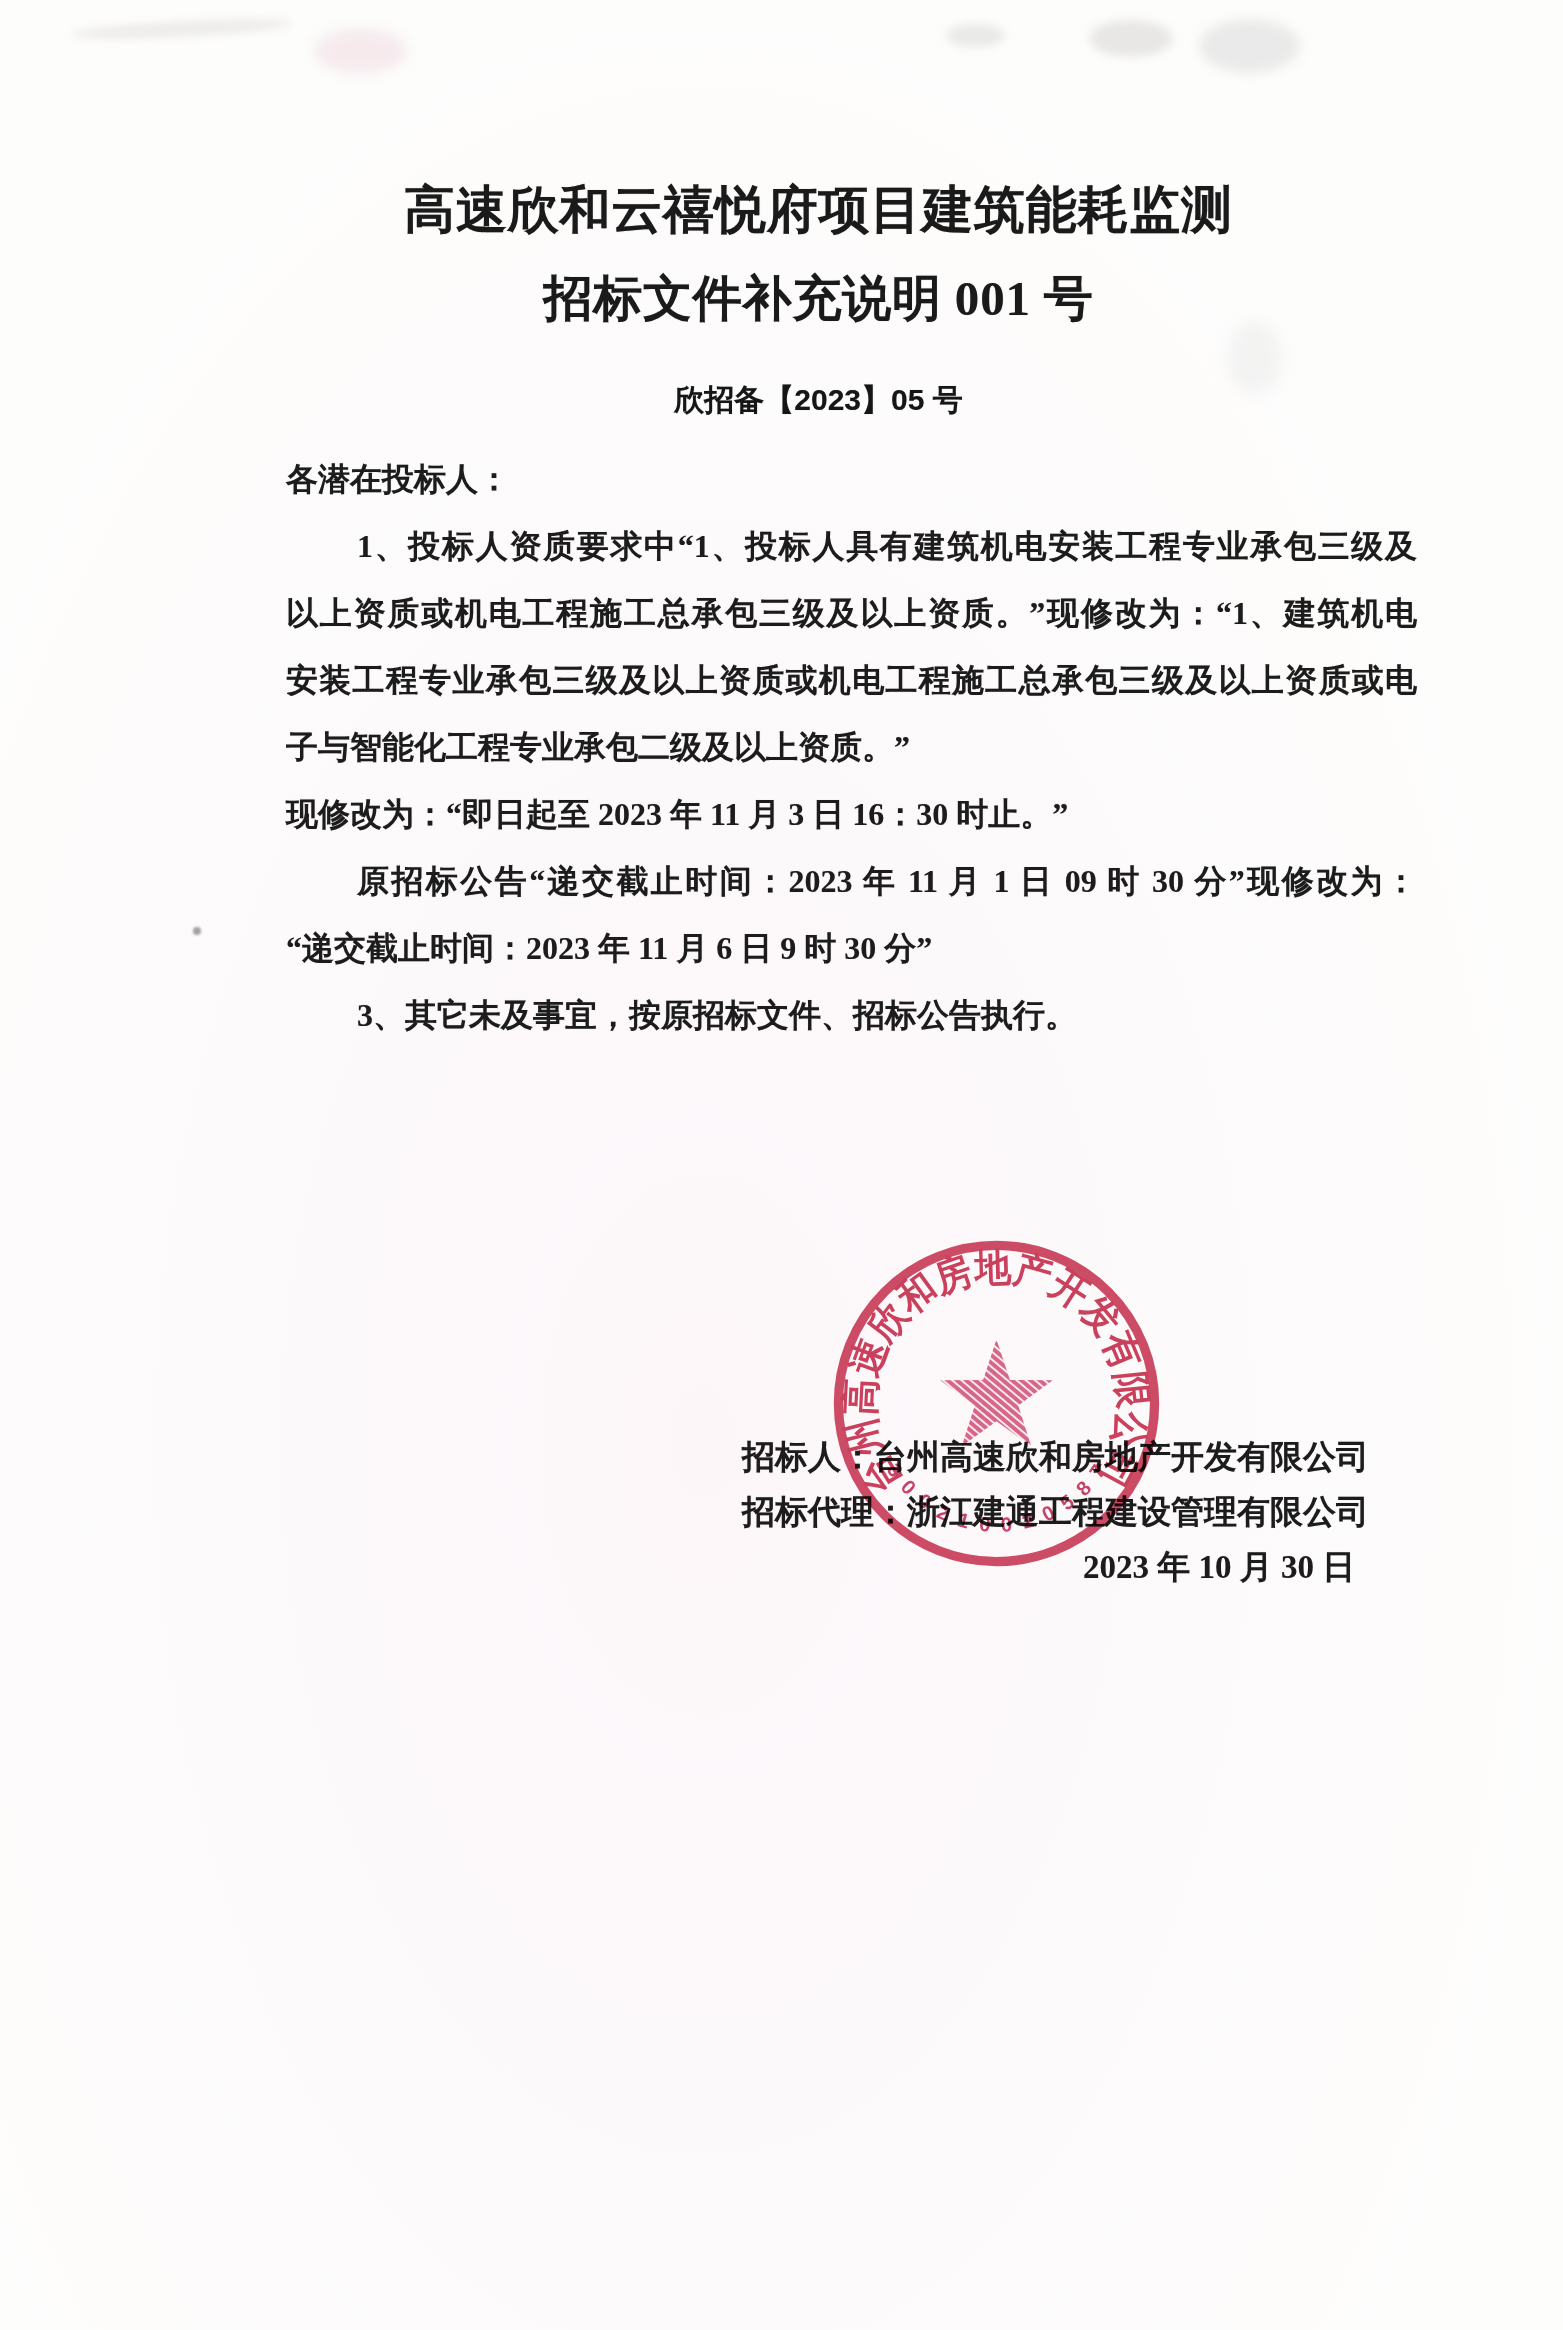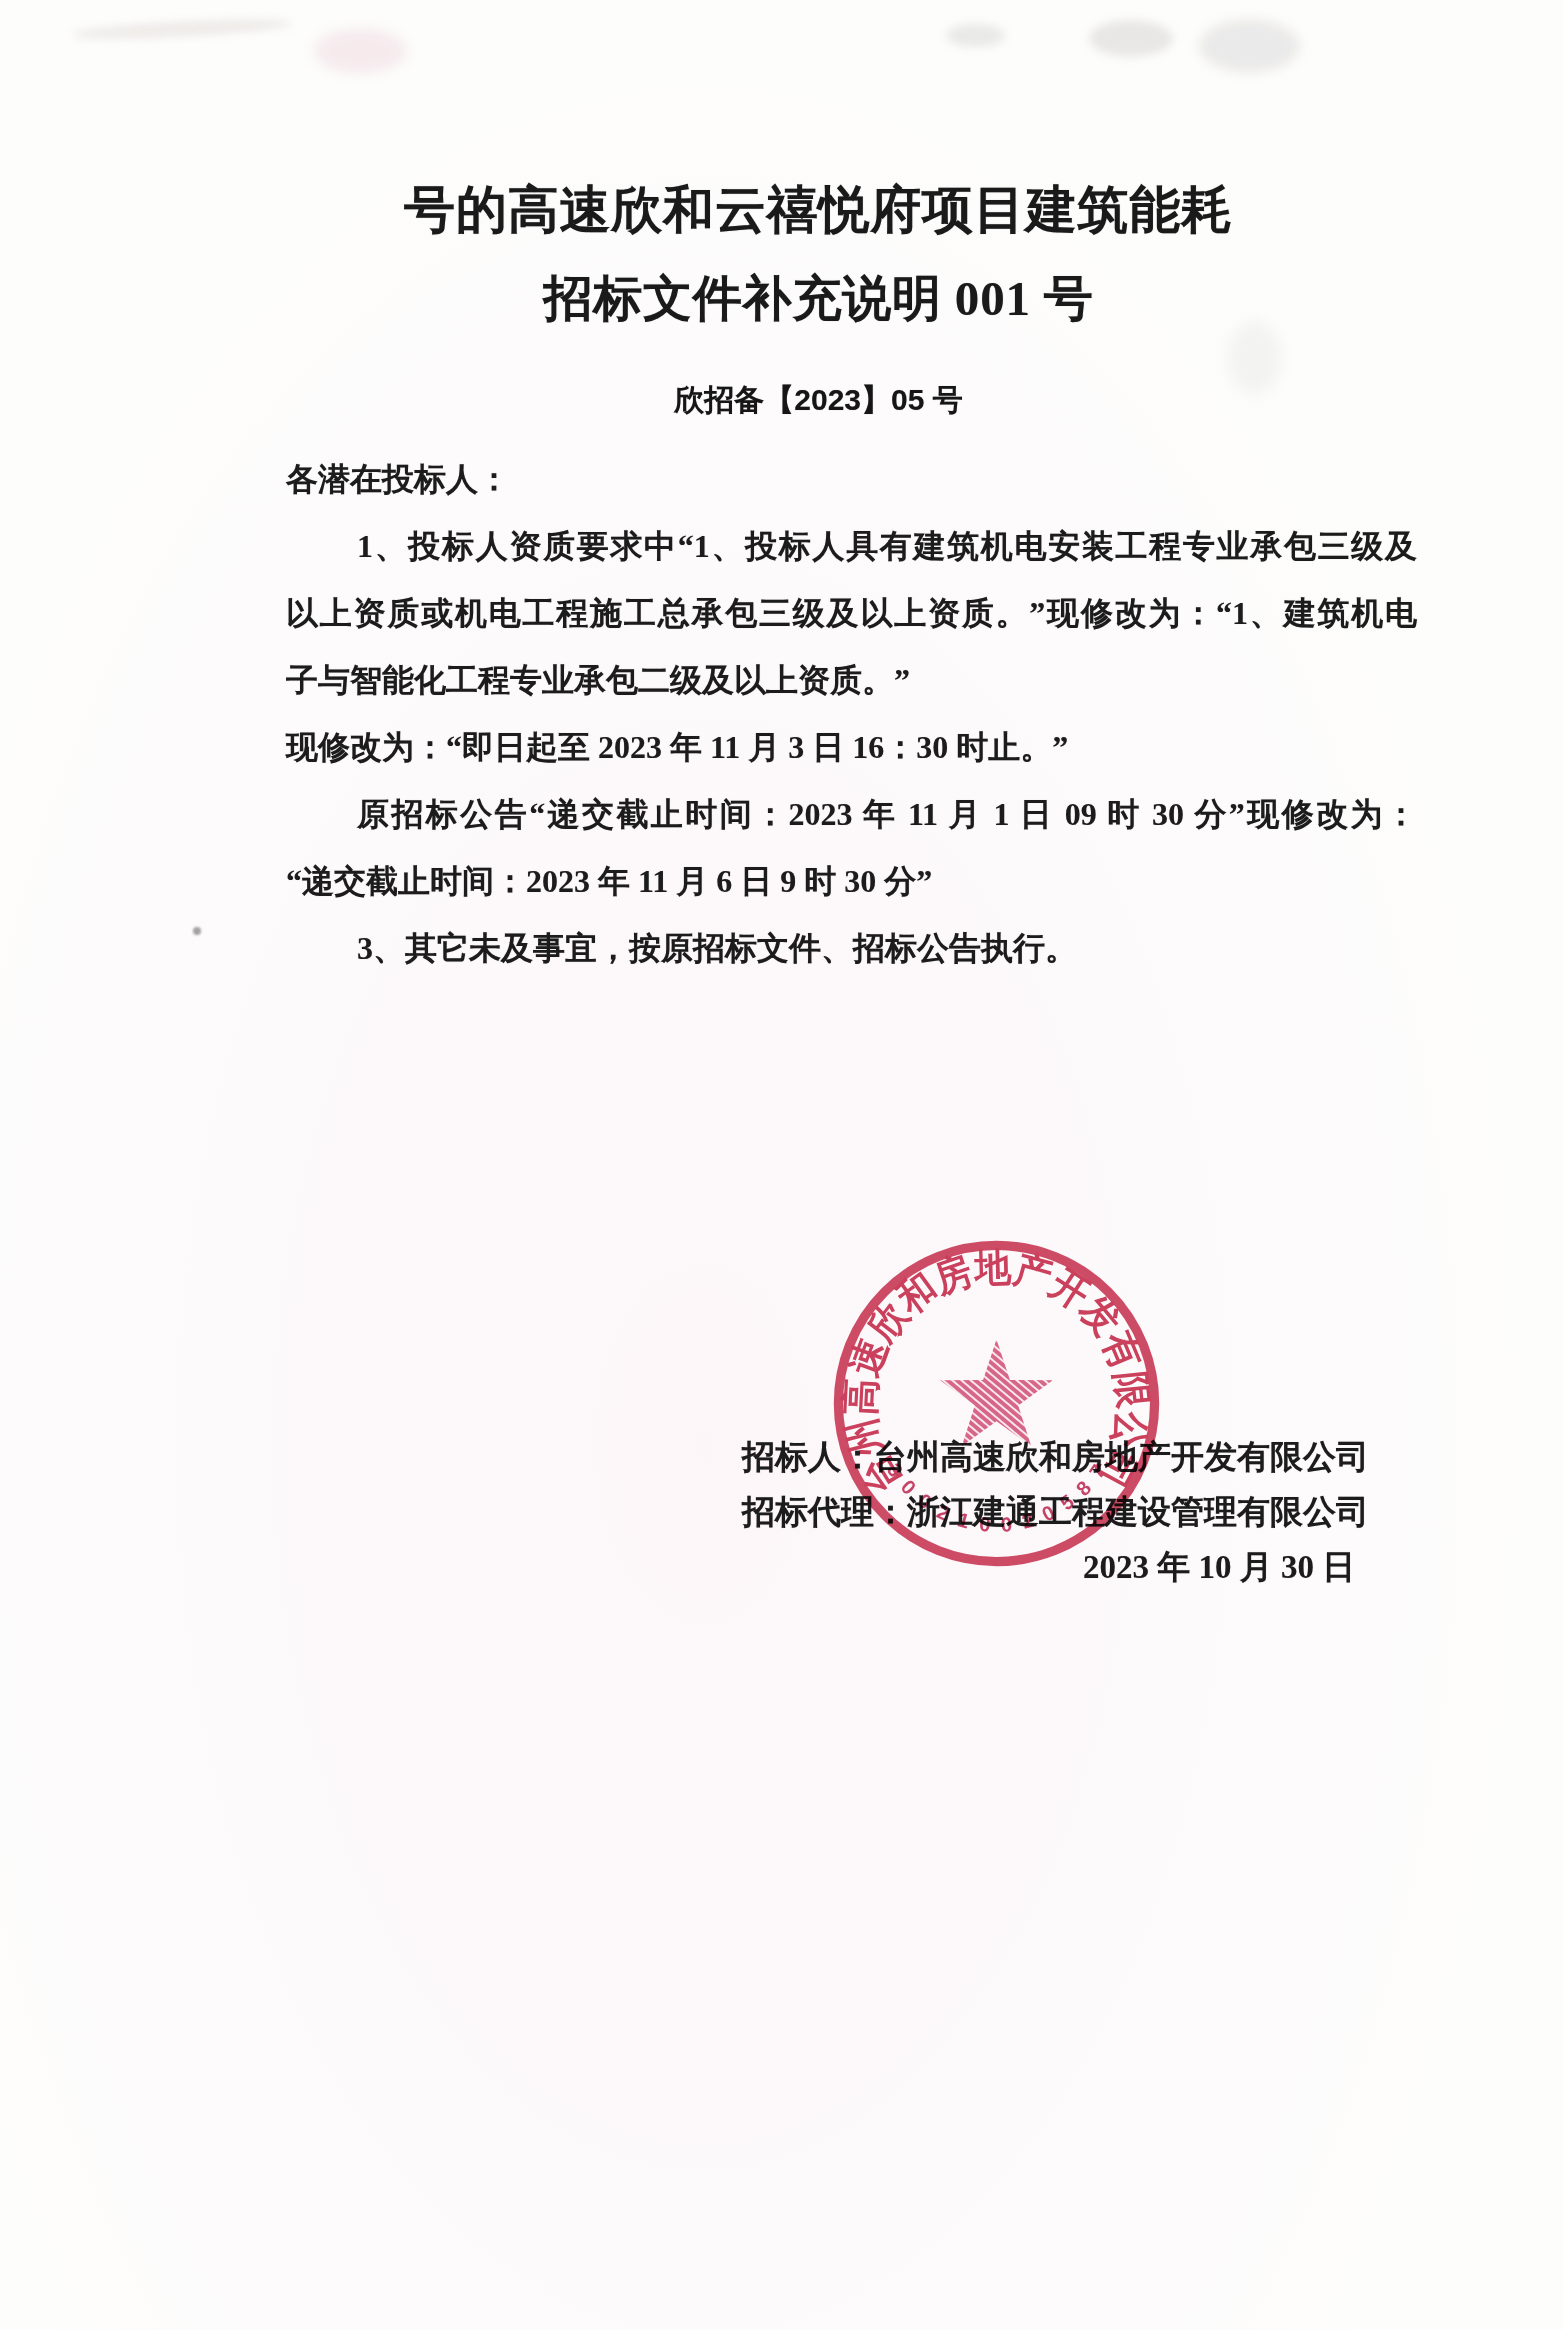--- a/index.html
+++ b/index.html
@@ -60,28 +60,29 @@
   <div class="tint"></div>
 
   <div class="artifact" style="left:72px; top:22px; width:220px; height:13.5px; background:rgba(205,198,192,0.35); filter:blur(5px); transform:rotate(-3deg);"></div>
   <div class="artifact" style="left:314px; top:29px; width:93px; height:44px; background:rgba(236,204,214,0.40); filter:blur(6.8px);"></div>
   <div class="artifact" style="left:946px; top:23.6px; width:59px; height:23.6px; background:rgba(190,188,185,0.30); filter:blur(5px);"></div>
   <div class="artifact" style="left:1089px; top:20px; width:84px; height:37px; background:rgba(185,183,180,0.30); filter:blur(5px);"></div>
   <div class="artifact" style="left:1199px; top:18.6px; width:101px; height:54px; background:rgba(190,188,186,0.28); filter:blur(5.9px);"></div>
   <div class="artifact" style="left:1228px; top:321px; width:54px; height:73px; background:rgba(200,200,200,0.18); filter:blur(7.6px);"></div>
   <div class="artifact" style="left:193px; top:927px; width:7.6px; height:7.6px; background:rgba(105,105,105,0.6); filter:blur(0.8px);"></div>
 
-  <div id="title1" class="title">号的高速欣和云禧悦府项目建筑能耗</div>
+  <div id="title1" class="title">高速欣和云禧悦府项目建筑能耗监测</div>
   <div id="title2" class="title">招标文件补充说明 001 号</div>
   <div id="docnum">欣招备【2023】05 号</div>
 
   <div class="body-block">
     <div class="bline">各潜在投标人：</div>
     <div class="bline j ind">1、投标人资质要求中“1、投标人具有建筑机电安装工程专业承包三级及</div>
     <div class="bline j">以上资质或机电工程施工总承包三级及以上资质。”现修改为：“1、建筑机电</div>
+    <div class="bline j">安装工程专业承包三级及以上资质或机电工程施工总承包三级及以上资质或电</div>
     <div class="bline">子与智能化工程专业承包二级及以上资质。”</div>
     <div class="bline">现修改为：“即日起至 2023 年 11 月 3 日 16：30 时止。”</div>
     <div class="bline j ind">原招标公告“递交截止时间：2023 年 11 月 1 日 09 时 30 分”现修改为：</div>
     <div class="bline">“递交截止时间：2023 年 11 月 6 日 9 时 30 分”</div>
     <div class="bline ind">3、其它未及事宜，按原招标文件、招标公告执行。</div>
   </div>
 
   <div class="sig-block">
     <div class="sig-line">招标人：台州高速欣和房地产开发有限公司</div>
     <div class="sig-line">招标代理：浙江建通工程建设管理有限公司</div>

